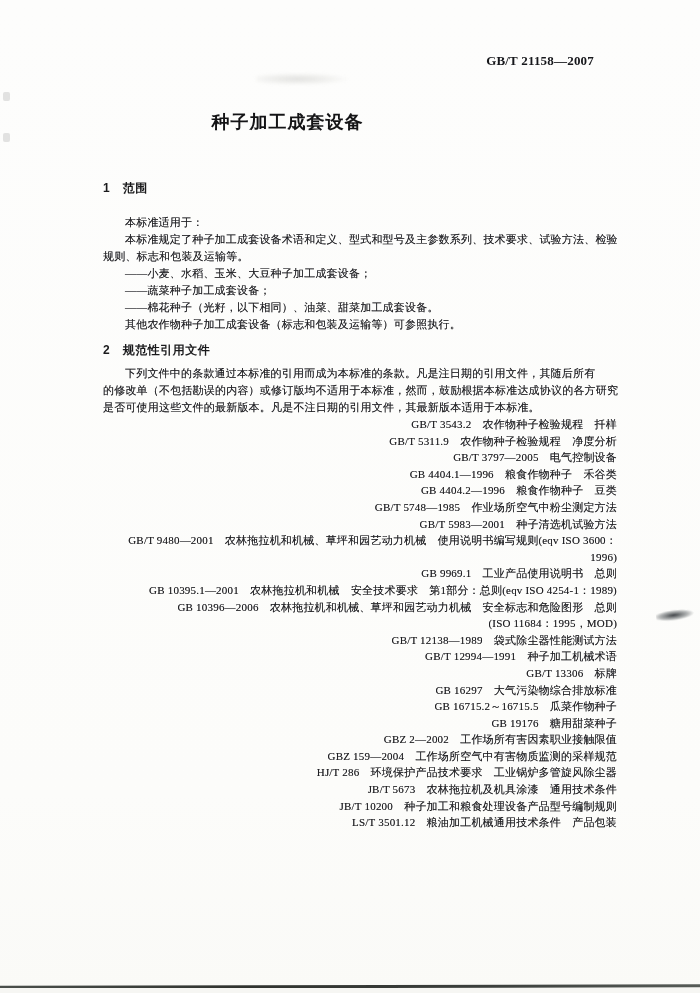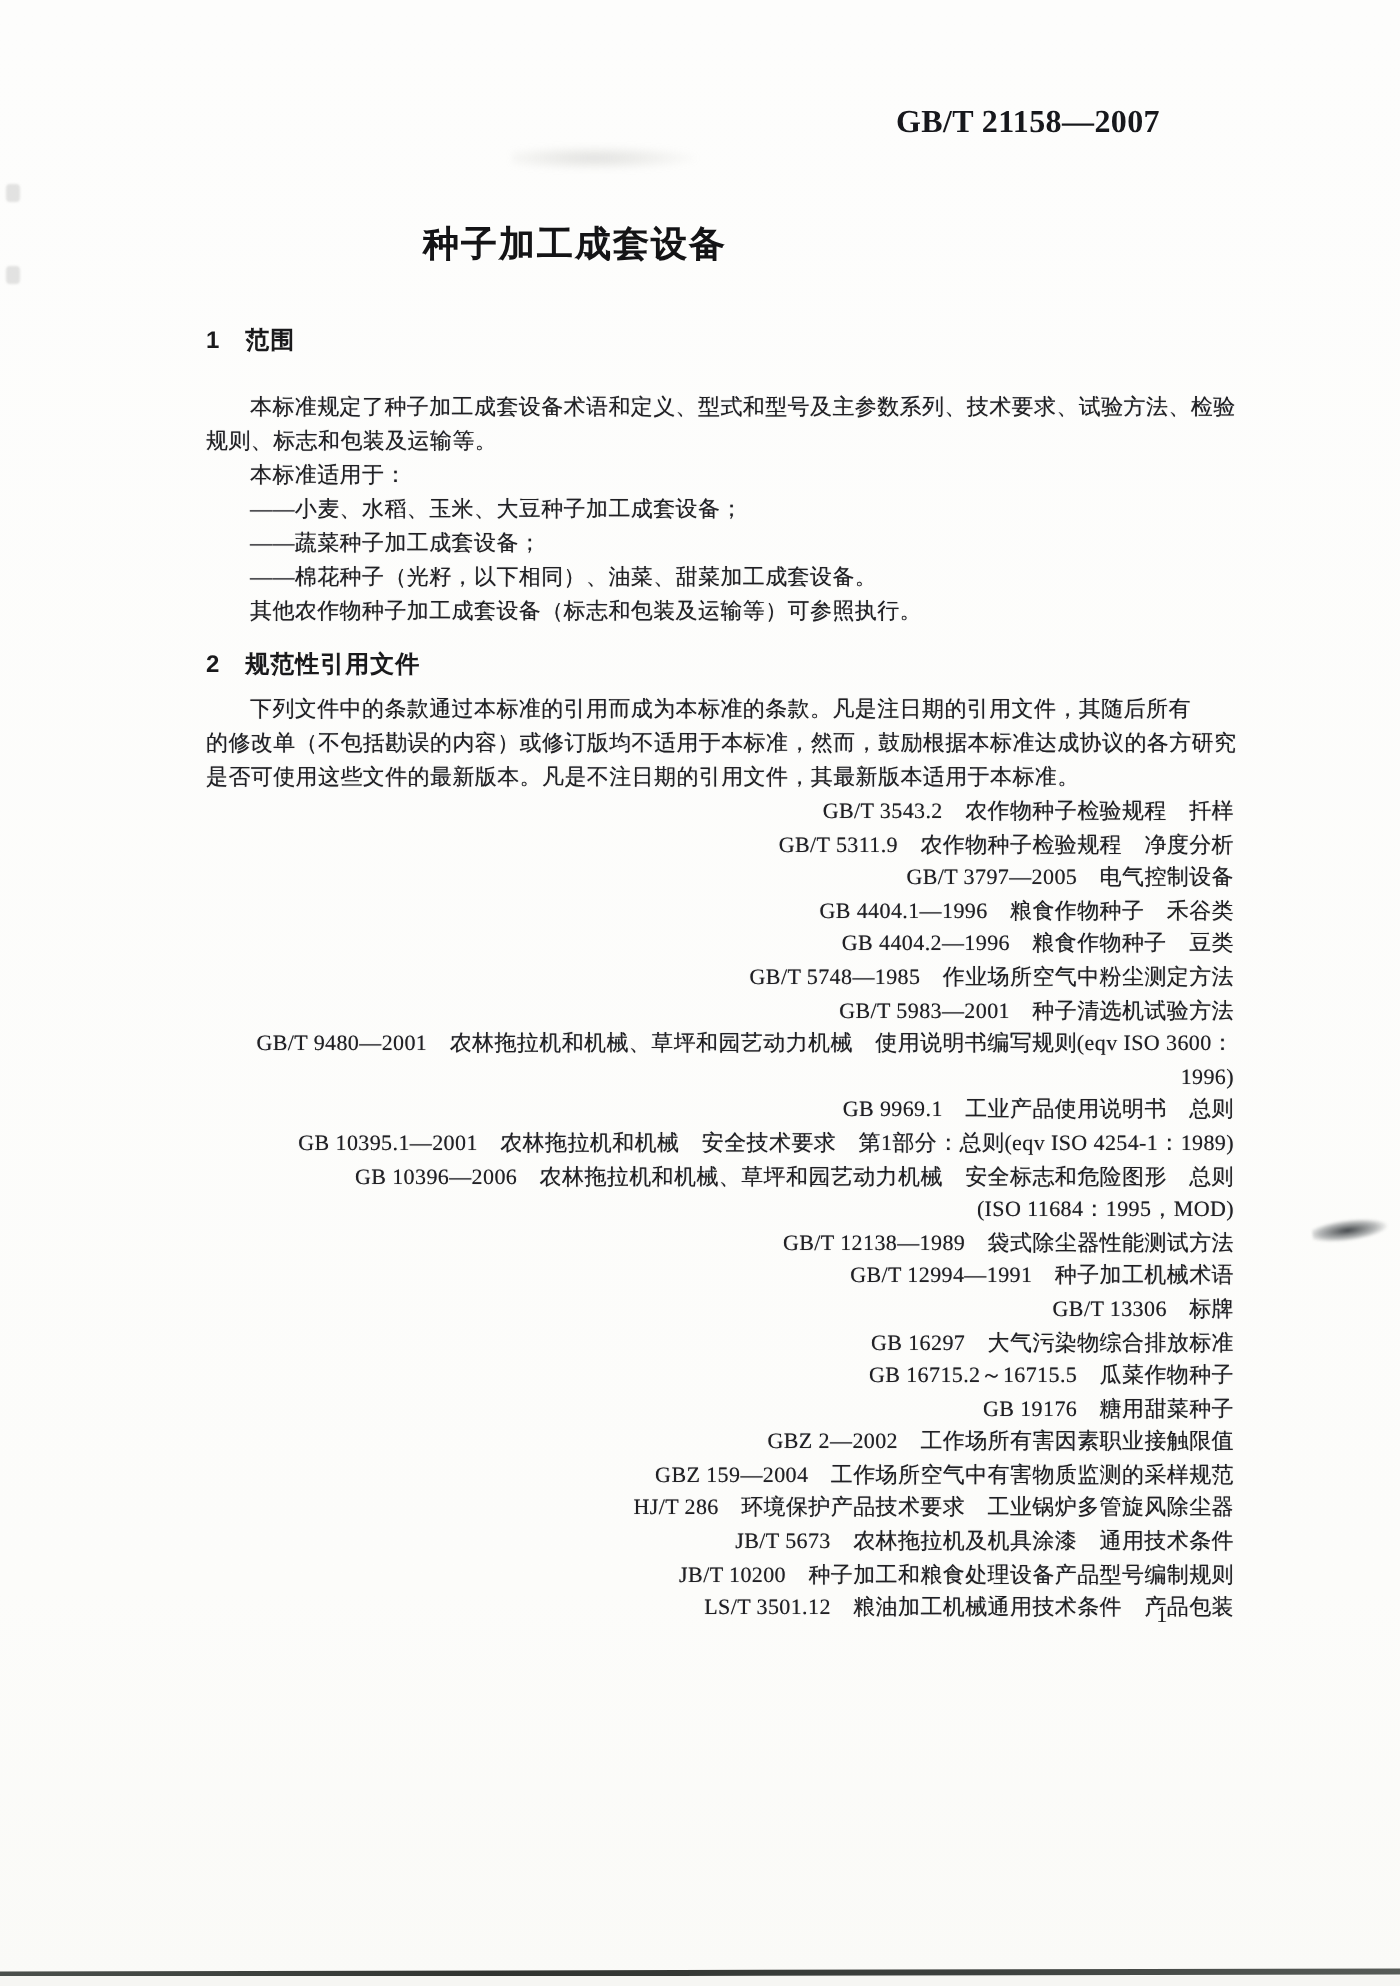--- a/index.html
+++ b/index.html
@@ -5,32 +5,32 @@
   html,body{margin:0;padding:0;}
   body{
     width:700px;height:993px;position:relative;overflow:hidden;
     background:#fcfcfb;
     font-family:"Liberation Serif","DejaVu Serif",serif;
     color:#1e1e20;
   }
   .page{position:absolute;inset:0;background:linear-gradient(180deg,#fdfdfc 0%,#fcfcfa 80%,#fafaf7 100%);}
   
   .std-code{
-    position:absolute;top:53px;right:120px;
-    font-size:16px;font-weight:bold;letter-spacing:.2px;
+    position:absolute;top:53px;right:106px;
+    font-size:13px;font-weight:bold;letter-spacing:.2px;
     color:#17181c;
   }
   
   .doc-title{
     position:absolute;top:110px;left:0;width:575px;text-align:center;
     font-family:"Liberation Sans","DejaVu Sans",sans-serif;
     font-size:18px;font-weight:bold;letter-spacing:1px;color:#141416;
   }
   
-  .content{position:absolute;left:103px;top:162px;width:514px;}
+  .content{position:absolute;left:103px;top:180px;width:514px;}
   .content h2{
     font-family:"Liberation Sans","DejaVu Sans",sans-serif;
     font-size:12px;font-weight:bold;color:#1a1a1c;
     margin:0 0 17px 0;line-height:17px;letter-spacing:.5px;
   }
   .content h2.h-refs{margin-top:9px;margin-bottom:6px;}
   .content p{
     margin:0;font-size:11px;line-height:17px;
     white-space:pre;letter-spacing:.2px;color:#202024;
     text-shadow:0 0 .4px rgba(30,30,34,.55);
@@ -70,23 +70,23 @@
 
   <div class="std-code">GB/T 21158—2007</div>
 
   <div class="smudge-title"></div>
 
   <div class="doc-title">种子加工成套设备</div>
 
   <div class="content">
 
     <h2 class="h-scope">1　范围</h2>
+    <p class="indent">本标准适用于：</p>
     <p class="indent">本标准规定了种子加工成套设备术语和定义、型式和型号及主参数系列、技术要求、试验方法、检验
 规则、标志和包装及运输等。</p>
-    <p class="indent">本标准适用于：</p>
     <div class="scope-items">
         <p class="indent">——小麦、水稻、玉米、大豆种子加工成套设备；</p>
         <p class="indent">——蔬菜种子加工成套设备；</p>
         <p class="indent">——棉花种子（光籽，以下相同）、油菜、甜菜加工成套设备。</p>
       </div>
     <p class="indent">其他农作物种子加工成套设备（标志和包装及运输等）可参照执行。</p>
 
     <h2 class="h-refs">2　规范性引用文件</h2>
     <p class="indent">下列文件中的条款通过本标准的引用而成为本标准的条款。凡是注日期的引用文件，其随后所有
 的修改单（不包括勘误的内容）或修订版均不适用于本标准，然而，鼓励根据本标准达成协议的各方研究

